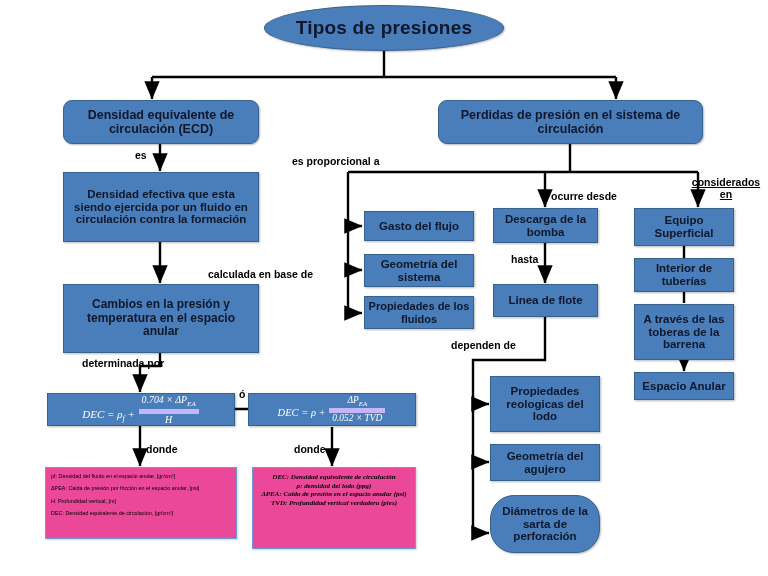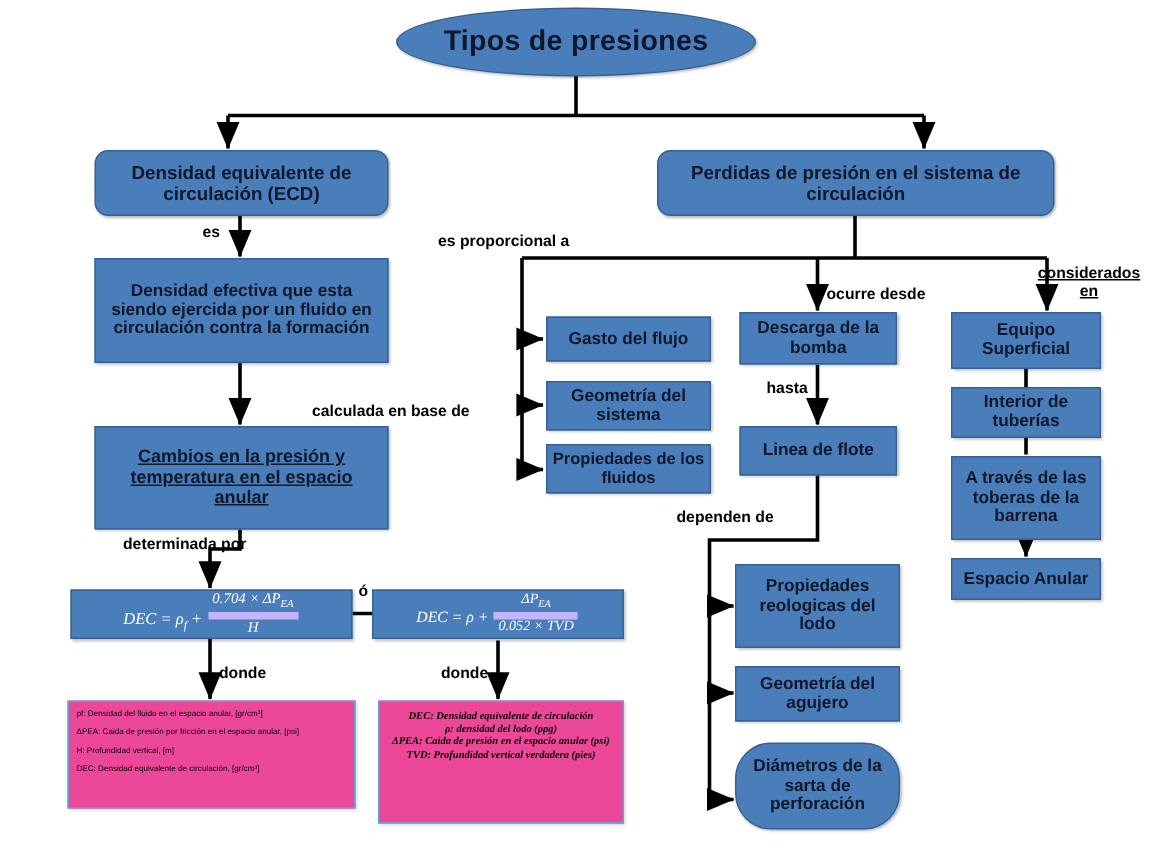--- a/index.html
+++ b/index.html
@@ -101,21 +101,21 @@
   </svg>
 
   <div class="node ellipse" style="left:264px;top:5px;width:240px;height:46px;">Tipos de presiones</div>
 
   <div class="node round" style="left:438px;top:100px;width:265px;height:44px;font-size:12.5px;padding:2px 6px;">Perdidas de presión en el sistema de circulación</div>
 
   <div class="node round" style="left:63px;top:100px;width:196px;height:44px;font-size:12.5px;padding:2px 6px;">Densidad equivalente de circulación (ECD)</div>
 
   <div class="node rect" style="left:63px;top:172px;width:196px;height:70px;font-size:11.5px;padding:2px 5px;">Densidad efectiva que esta siendo ejercida por un fluido en circulación contra la formación</div>
 
-  <div class="node rect" style="left:63px;top:284px;width:196px;height:69px;font-size:12px;padding:2px 5px;text-decoration:underline;">Cambios en la presión y temperatura en el espacio anular</div>
+  <div class="node rect" style="left:63px;top:284px;width:196px;height:69px;font-size:12px;padding:2px 5px;">Cambios en la presión y temperatura en el espacio anular</div>
 
   <div class="node fml" style="left:47px;top:393px;width:188px;height:33px;font-size:11px;">
     <span>
       <span>DEC = ρ</span><span class="sub">f</span><span> + </span><span class="frac"><span class="num"><span>0.704 × ΔP</span><span class="sub">EA</span></span><span class="den">H</span></span>
     </span>
   </div>
 
   <div class="node fml" style="left:248px;top:393px;width:168px;height:33px;font-size:10.5px;">
     <span>
       <span>DEC = ρ</span><span> + </span><span class="frac"><span class="num"><span>ΔP</span><span class="sub">EA</span></span><span class="den">0.052 × TVD</span></span>

